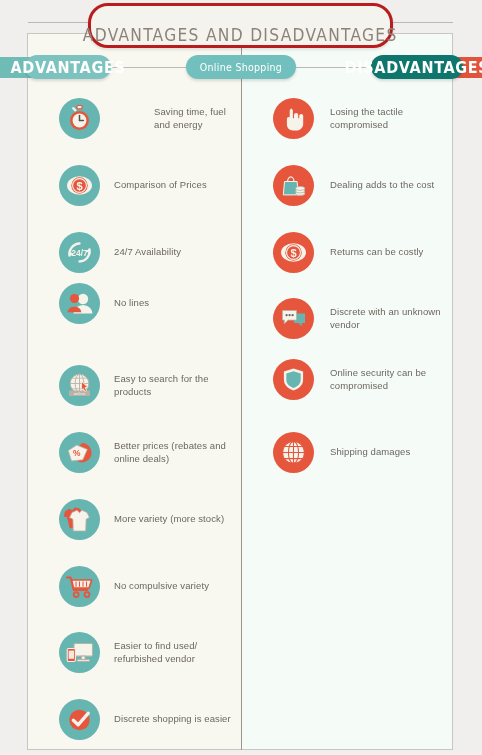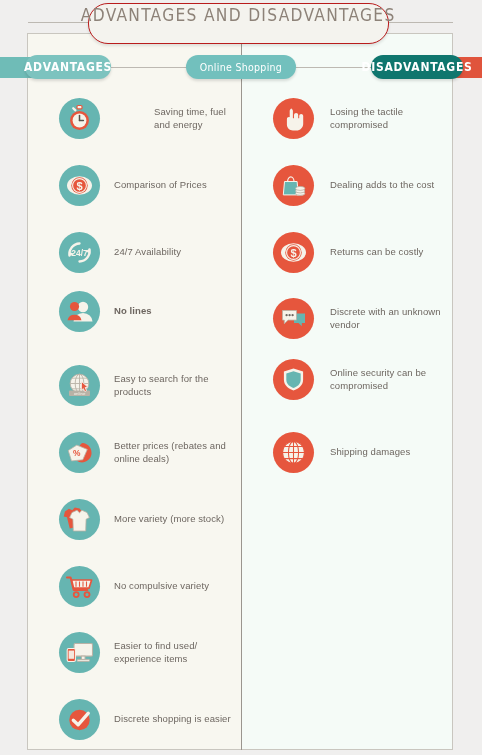--- a/index.html
+++ b/index.html
@@ -15,23 +15,23 @@
   .panel{position:absolute;top:33px;height:717px;box-sizing:border-box;}
   #panel-left{left:27px;width:214px;background:#f8f7f0;
     border-left:1px solid #c9c6bf;border-top:1px solid #c9c6bf;border-bottom:1px solid #c9c6bf;}
   #panel-right{left:241px;width:212px;background:#f5fbf7;
     border-right:1px solid #c9c6bf;border-top:1px solid #c9c6bf;border-bottom:1px solid #c9c6bf;}
   #center-divider{position:absolute;left:241px;top:33px;width:1px;height:717px;background:#9a968f;}
 
   
   #title-bar{
     position:absolute;left:88px;top:3px;width:299px;height:39px;
-    background:#f4f3ee;border:1px solid #b91c1c;border-radius:20px;
+    background:#f4f3ee;border:3px solid #b91c1c;border-radius:20px;
     box-shadow:0 2px 3px rgba(0,0,0,.10);
-    display:flex;align-items:flex-start;justify-content:center;
+    display:flex;align-items:flex-end;justify-content:center;
     z-index:12;
   }
   #title-text{
     font-family:"Liberation Sans Narrow","DejaVu Sans Condensed","Liberation Sans",sans-serif;
     font-size:18.5px;letter-spacing:1.4px;color:#8d8278;
     transform:scaleX(.93);white-space:nowrap;
   }
   .title-connector{position:absolute;top:22px;height:1px;background:#bdb9b2;z-index:10;}
   #tc-left{left:28px;width:62px;}
   #tc-right{left:385px;width:68px;}
@@ -46,21 +46,21 @@
   #flag-dis-tail{left:382px;width:100px;background:#e0543c;}
 
   .pill{
     position:absolute;top:55px;height:24px;border-radius:12px;
     display:flex;align-items:center;justify-content:center;
     box-shadow:0 2px 3px rgba(0,0,0,.13);
     z-index:9;box-sizing:border-box;
   }
   .pill-label{
     font-family:"Liberation Sans Narrow","DejaVu Sans Condensed","Liberation Sans",sans-serif;
-    font-size:12px;letter-spacing:.7px;color:#ffffff;font-weight:bold;white-space:nowrap;
+    font-size:16px;letter-spacing:.7px;color:#ffffff;font-weight:bold;white-space:nowrap;
   }
   #pill-advantages{left:25px;width:86px;background:#7cc3bf;}
   #pill-disadvantages{left:371px;width:92px;background:#0f766e;}
   #pill-center{left:186px;width:110px;background:#72c0bd;box-shadow:0 2px 3px rgba(0,0,0,.13);}
   #pill-center .pill-label{font-weight:normal;font-size:10.5px;letter-spacing:.3px;}
 
   
   .row{position:absolute;display:flex;align-items:center;}
   .row-left{left:59px;width:175px;}
   .row-right{left:273px;width:180px;}
@@ -143,21 +143,21 @@
           <svg viewBox="0 0 41 41" width="41" height="41">
      <path d="M10.5 23.5 a10.5 10.5 0 0 1 10-12" fill="none" stroke="#f6f3ea" stroke-width="2.4" stroke-linecap="round"></path>
      <path d="M30.5 17.5 a10.5 10.5 0 0 1 -10 12" fill="none" stroke="#f6f3ea" stroke-width="2.4" stroke-linecap="round"></path>
      <path d="M9.4 19.4 l1.2 4.6 4.3 -2.3 z" fill="#f6f3ea"></path>
      <path d="M31.6 21.6 l-1.2 -4.6 -4.3 2.3 z" fill="#f6f3ea"></path>
      <text x="20.5" y="24" font-family="Liberation Sans, sans-serif" font-size="8.5" font-weight="bold" fill="#f6f3ea" text-anchor="middle">24/7</text>
    </svg>
         </div>
         <div class="row-label">24/7 Availability</div>
       </div>
-      <div class="row row-left" style="top: 291px; font-weight: bold;">
+      <div class="row row-left" style="top: 283px;">
         <div class="icon-circle ic-teal">
           <svg viewBox="0 0 41 41" width="41" height="41">
      <circle cx="24" cy="16" r="5.2" fill="#f6f3ea"></circle>
      <path d="M14.5 30.5 a9.5 8.6 0 0 1 19 0 z" fill="#f6f3ea"></path>
      <circle cx="15.5" cy="15.5" r="4.6" fill="#e6563d"></circle>
      <path d="M8.5 29.2 a7.2 7 0 0 1 14 0 z" fill="#e6563d"></path>
    </svg>
         </div>
         <div class="row-label">No lines</div>
       </div>
@@ -214,21 +214,21 @@
       <div class="row row-left" style="top: 632.4px;">
         <div class="icon-circle ic-teal">
           <svg viewBox="0 0 41 41" width="41" height="41">
      <rect x="15" y="11.5" width="18.5" height="12.6" rx="1.2" fill="#f6f3ea" stroke="#b9b2a6" stroke-width="1.1"></rect>
      <rect x="22.4" y="24.1" width="3.6" height="3.6" fill="#f6f3ea" stroke="#b9b2a6" stroke-width="1"></rect>
      <rect x="18" y="27.4" width="12.6" height="1.9" rx="0.9" fill="#f6f3ea" stroke="#b9b2a6" stroke-width="1"></rect>
      <rect x="8.2" y="16.5" width="8.2" height="13" rx="1.4" fill="#e6563d" stroke="#f6f3ea" stroke-width="1.1"></rect>
      <rect x="9.6" y="18.6" width="5.4" height="8.2" fill="#f6f3ea" opacity=".92"></rect>
    </svg>
         </div>
-        <div class="row-label">Easier to find used/ experience items</div>
+        <div class="row-label">Easier to find used/ refurbished vendor</div>
       </div>
       <div class="row row-left" style="top: 699.2px;">
         <div class="icon-circle ic-teal">
           <svg viewBox="0 0 41 41" width="41" height="41">
      <circle cx="20.5" cy="21" r="10.2" fill="#e6563d"></circle>
      <path d="M14.3 21.2 l4.8 4.6 10.2 -11.6" fill="none" stroke="#f6f3ea" stroke-width="3.3" stroke-linecap="round" stroke-linejoin="round"></path>
    </svg>
         </div>
         <div class="row-label">Discrete shopping is easier</div>
       </div>

